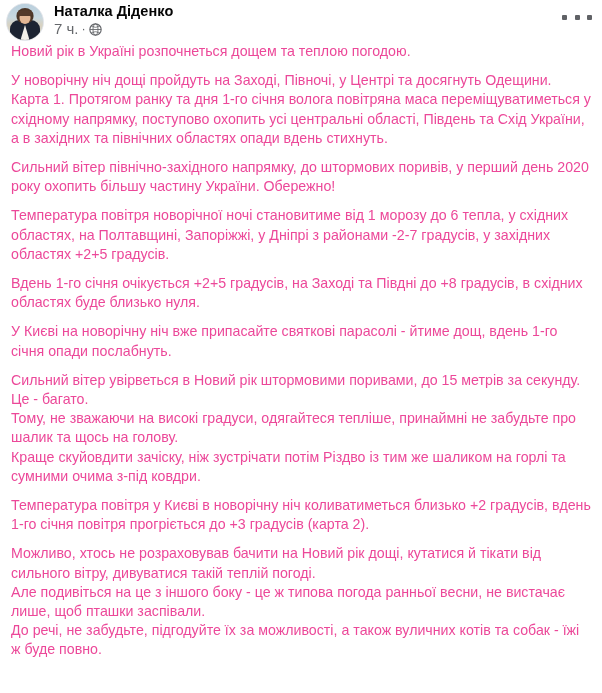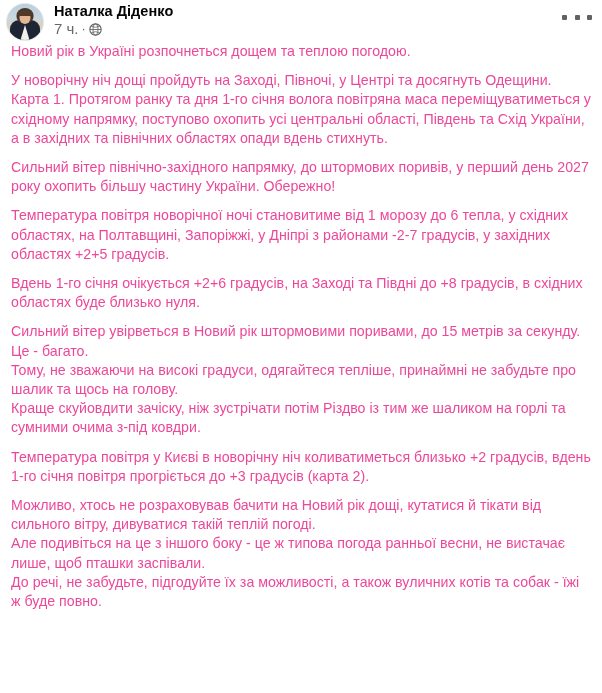--- a/index.html
+++ b/index.html
@@ -223,23 +223,24 @@
       <span class="dot"></span>
       <span class="dot"></span>
       <span class="dot"></span>
     </div>
 
   </div>
 
   <div class="post-body">
     <p class="para">Новий рік в Україні розпочнеться дощем та теплою погодою.</p>
     <p class="para">У новорічну ніч дощі пройдуть на Заході, Півночі, у Центрі та досягнуть Одещини. Карта 1. Протягом ранку та дня 1-го січня волога повітряна маса переміщуватиметься у східному напрямку, поступово охопить усі центральні області, Південь та Схід України, а в західних та північних областях опади вдень стихнуть.</p>
-    <p class="para">Сильний вітер північно-західного напрямку, до штормових поривів, у перший день 2027 року охопить більшу частину України. Обережно!</p>
+    <p class="para">Сильний вітер північно-західного напрямку, до штормових поривів, у перший день 2020 року охопить більшу частину України. Обережно!</p>
     <p class="para">Температура повітря новорічної ночі становитиме від 1 морозу до 6 тепла, у східних областях, на Полтавщині, Запоріжжі, у Дніпрі з районами -2-7 градусів, у західних областях +2+5 градусів.</p>
-    <p class="para">Вдень 1-го січня очікується +2+6 градусів, на Заході та Півдні до +8 градусів, в східних областях буде близько нуля.</p>
+    <p class="para">Вдень 1-го січня очікується +2+5 градусів, на Заході та Півдні до +8 градусів, в східних областях буде близько нуля.</p>
+    <p class="para">У Києві на новорічну ніч вже припасайте святкові парасолі - йтиме дощ, вдень 1-го січня опади послабнуть.</p>
     <p class="para">Сильний вітер увірветься в Новий рік штормовими поривами, до 15 метрів за секунду. Це - багато.
 Тому, не зважаючи на високі градуси, одягайтеся тепліше, принаймні не забудьте про шалик та щось на голову.
 Краще скуйовдити зачіску, ніж зустрічати потім Різдво із тим же шаликом на горлі та сумними очима з-під ковдри.</p>
     <p class="para">Температура повітря у Києві в новорічну ніч коливатиметься близько +2 градусів, вдень 1-го січня повітря прогріється до +3 градусів (карта 2).</p>
     <p class="para">Можливо, хтось не розраховував бачити на Новий рік дощі, кутатися й тікати від сильного вітру, дивуватися такій теплій погоді.
 Але подивіться на це з іншого боку - це ж типова погода ранньої весни, не вистачає лише, щоб пташки заспівали.
 До речі, не забудьте, підгодуйте їх за можливості, а також вуличних котів та собак - їжі ж буде повно.</p>
 
   </div>
 

